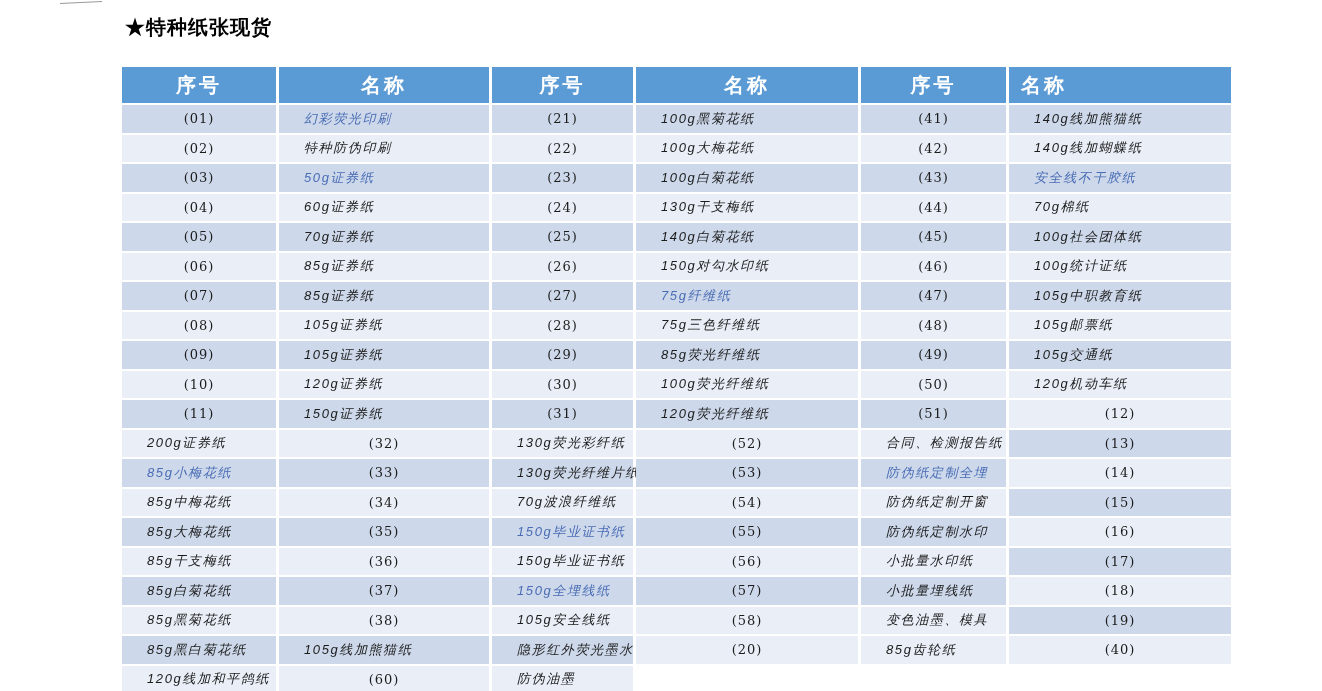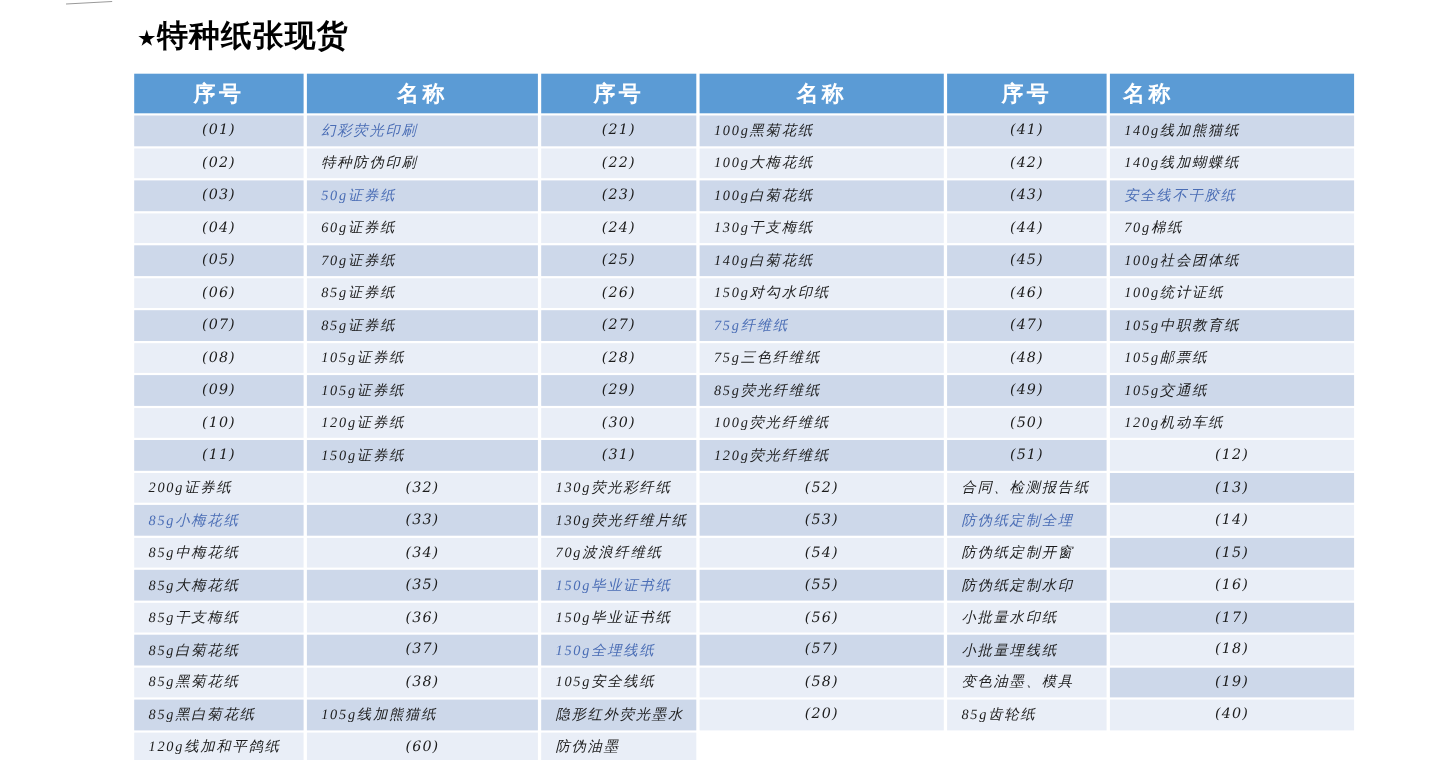--- a/index.html
+++ b/index.html
@@ -11,23 +11,23 @@
     font-family:"DejaVu Serif", serif;
   }
   .top-artifact {
     position:absolute; left:60px; top:2px;
     width:42px; height:1px;
     background:#9a9a9a;
     transform:rotate(-3deg);
   }
   .page-title {
     position:absolute; left:125px; top:14px;
-    font-size:28px; font-weight:600; color:#000;
+    font-size:20px; font-weight:600; color:#000;
     letter-spacing:1px;
-    font-family:Liberation Mono, monospace;
+    font-family:Liberation Serif, serif;
   }
   .paper-table {
     position:absolute; left:122px; top:47px;
     display:grid;
     grid-template-columns:154px 210px 141px 222px 145px 222px;
     grid-template-rows:36px repeat(20, 27.5px);
     column-gap:3px; row-gap:2px;margin-top:20px;
   }
   .hcell {
     background:var(--header-bg, #5B9BD5);
@@ -37,26 +37,26 @@
     font-family:"DejaVu Serif", serif;
     box-sizing:border-box;
   }
   .hcell.left { justify-content:flex-start; padding-left:12px; }
   .cell {
     display:flex; align-items:center;
     font-size:13px; color:#1c1c1c;
     box-sizing:border-box;
     white-space:nowrap;
   }
-  .cell.seq { justify-content:center; letter-spacing:1px;font-style:italic; }
+  .cell.seq { justify-content:center; letter-spacing:1px; }
   .cell.name {
-    padding-left:13px;
+    padding-left:25px;
     font-style:italic;
     letter-spacing:1.6px;
-    font-family:Liberation Serif, serif;
+    font-family:Liberation Sans, sans-serif;
   }
   .shade-dark  { background:var(--row-dark,  #CDD8EA); }
   .shade-light { background:var(--row-light, #E9EEF7); }
   .hl { color:var(--link-color, #4A6DB5); }
 </style>
 </head>
 <body>
 
 <div class="top-artifact"></div>
 

